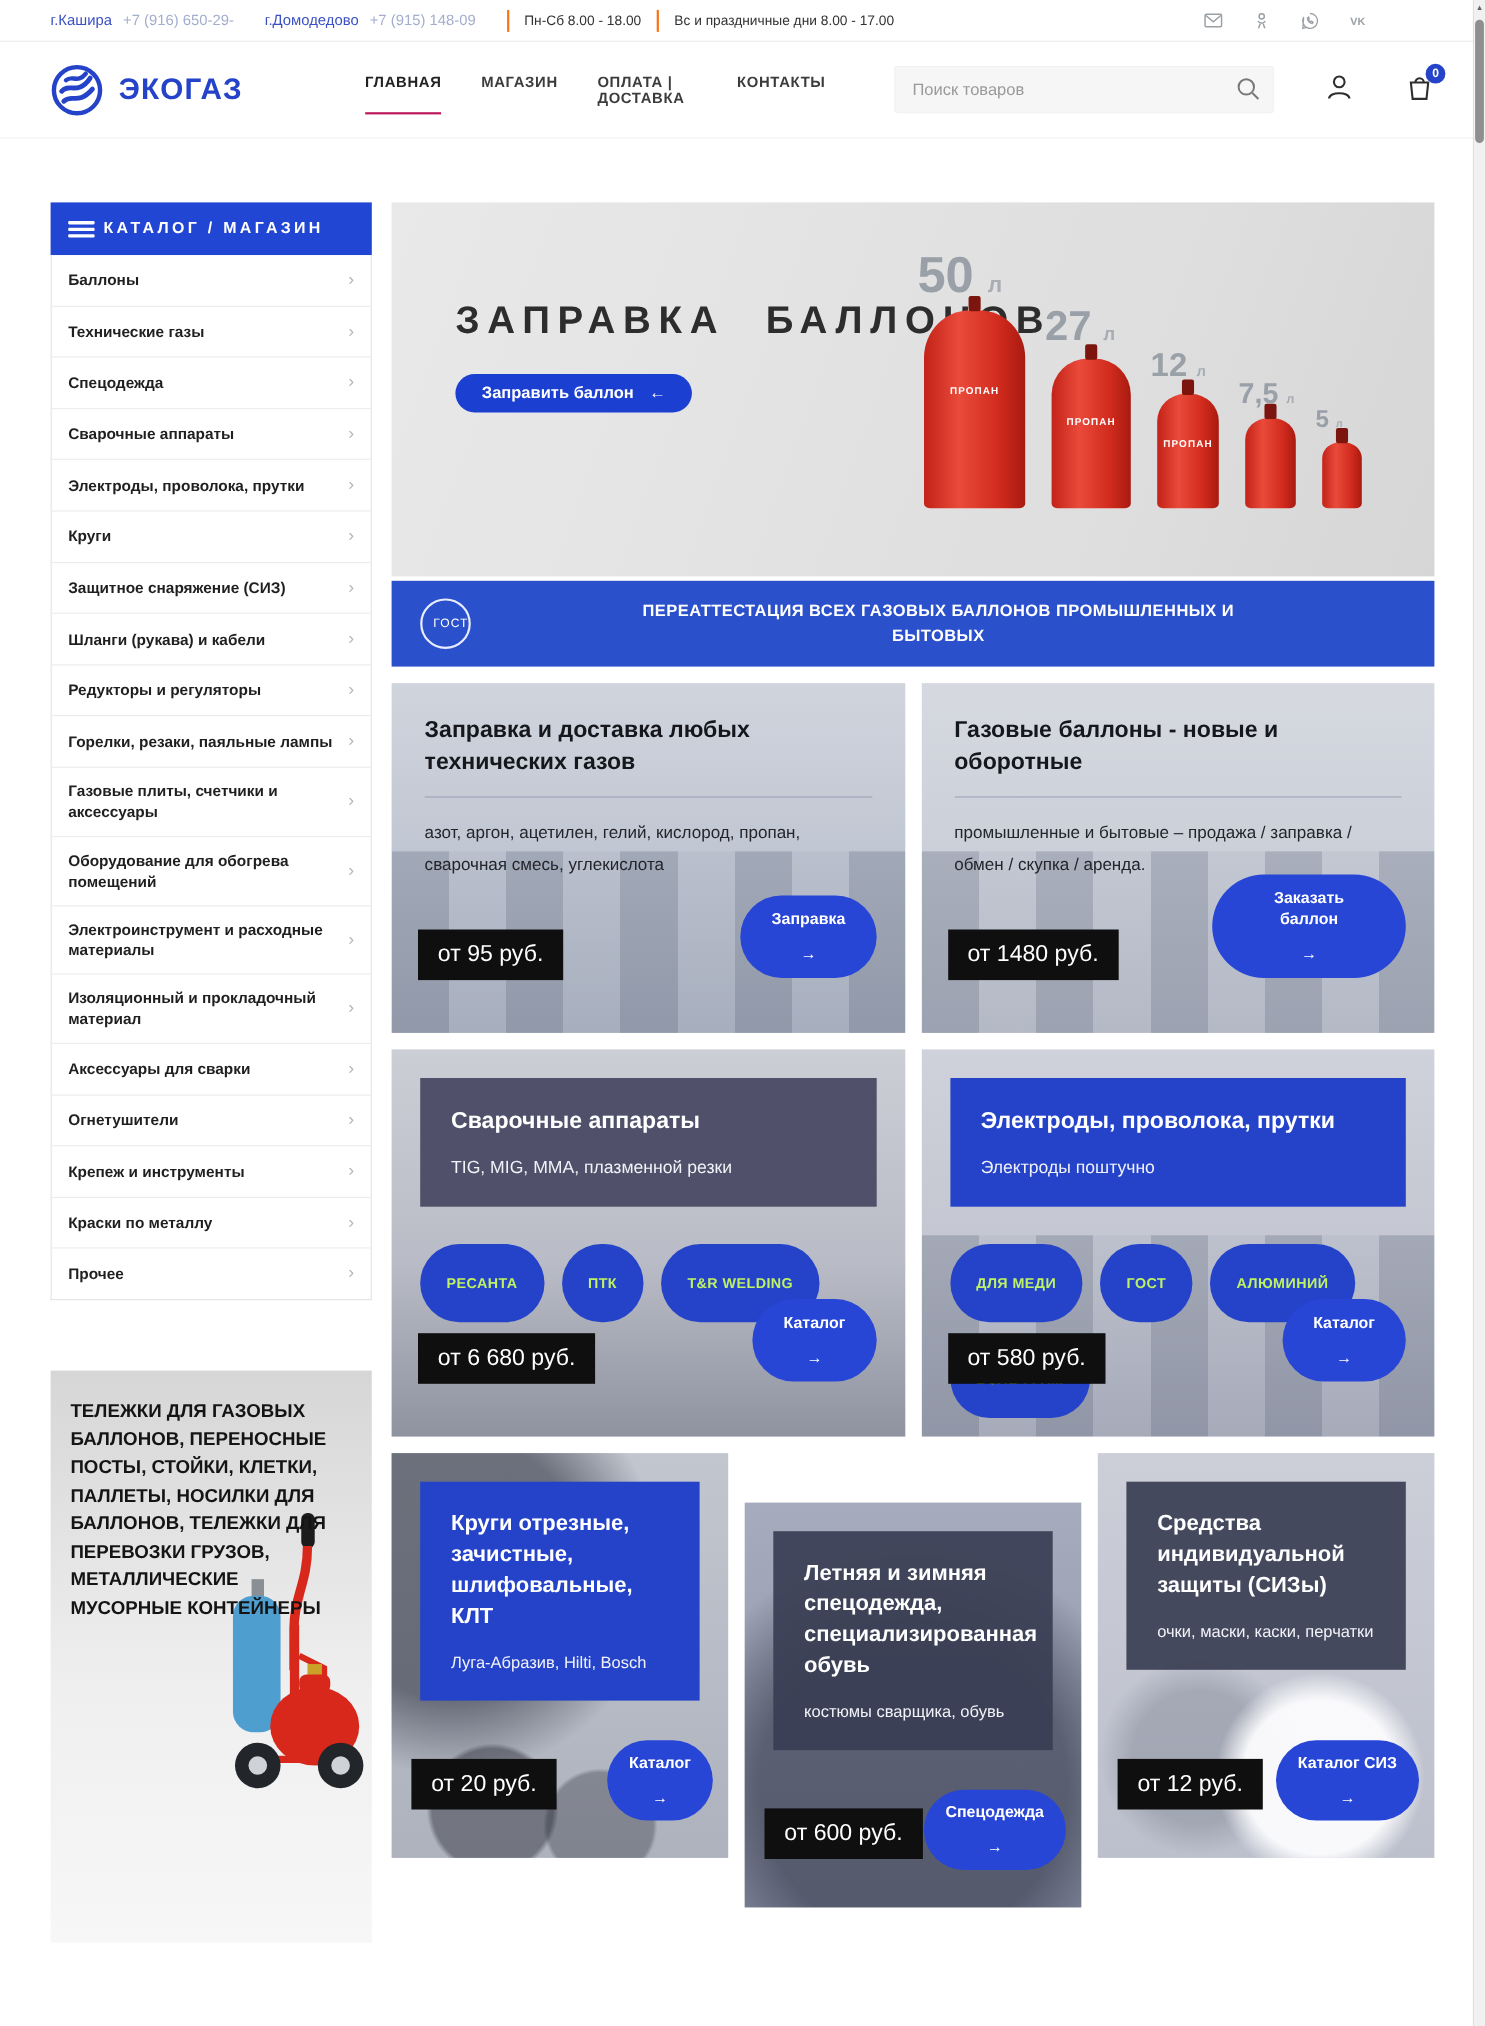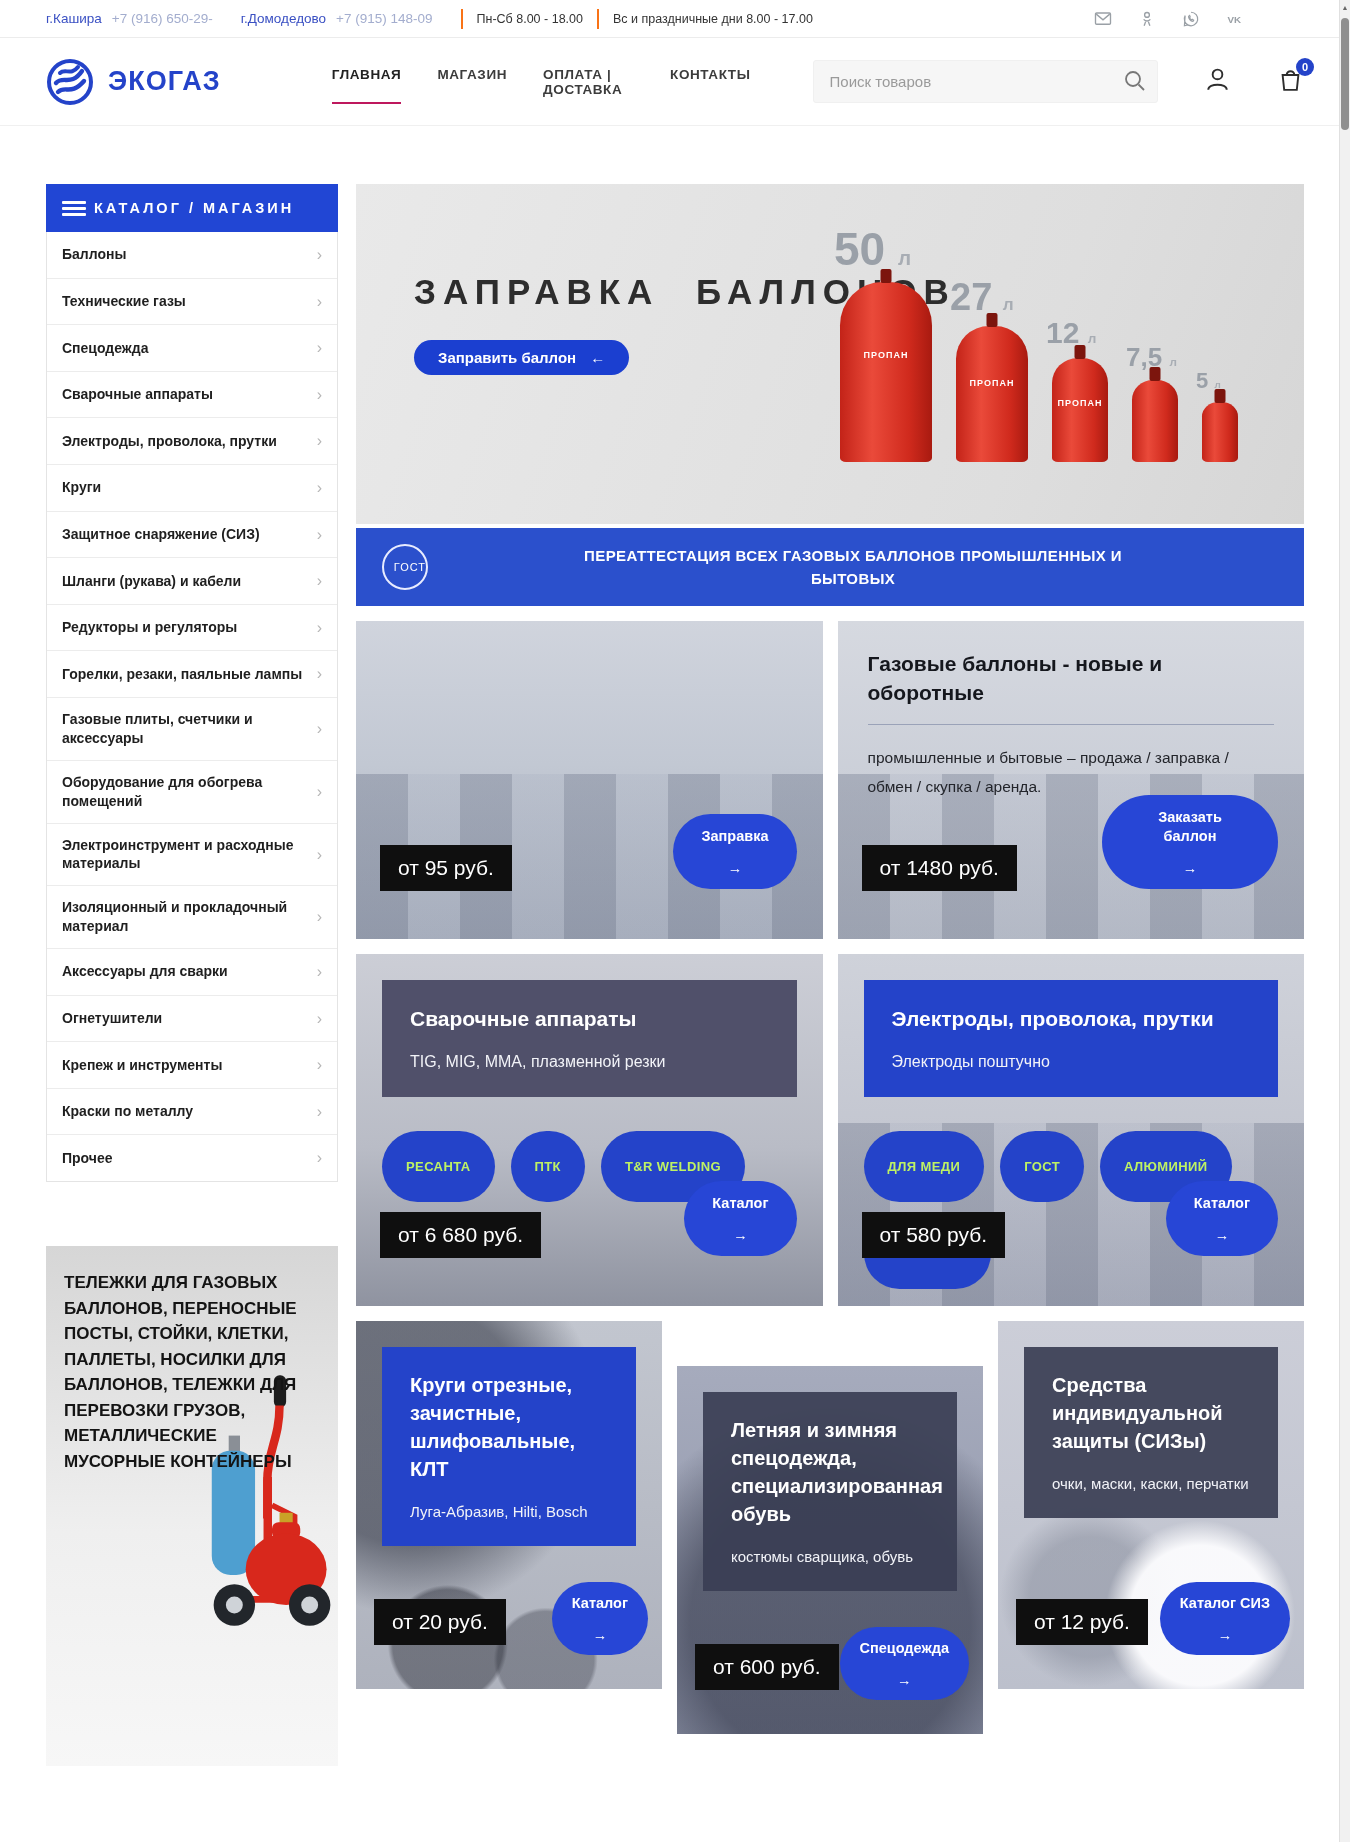--- a/index.html
+++ b/index.html
@@ -356,20 +356,25 @@
 
       <section class="gost">
         <div class="gost-circle">
             <span>ГОСТ</span>
           </div>
         <div class="gost-text">ПЕРЕАТТЕСТАЦИЯ ВСЕХ ГАЗОВЫХ БАЛЛОНОВ ПРОМЫШЛЕННЫХ И БЫТОВЫХ</div>
       </section>
 
       <section class="row row2col row1">
         <div class="card bg1 photo-cols">
+          <div class="card-pad">
+            <div class="card-title">Заправка и доставка любых технических газов</div>
+            <hr class="card-divider">
+            <div class="card-sub">азот, аргон, ацетилен, гелий, кислород, пропан, сварочная смесь, углекислота</div>
+          </div>
           <div class="price-tag">от 95 руб.</div>
           <button class="card-btn">
             <span class="btn-label">Заправка</span>
             <span>→</span>
           </button>
         </div>
         <div class="card bg2 photo-cols">
           <div class="card-pad">
             <div class="card-title">Газовые баллоны - новые и оборотные</div>
             <hr class="card-divider">

